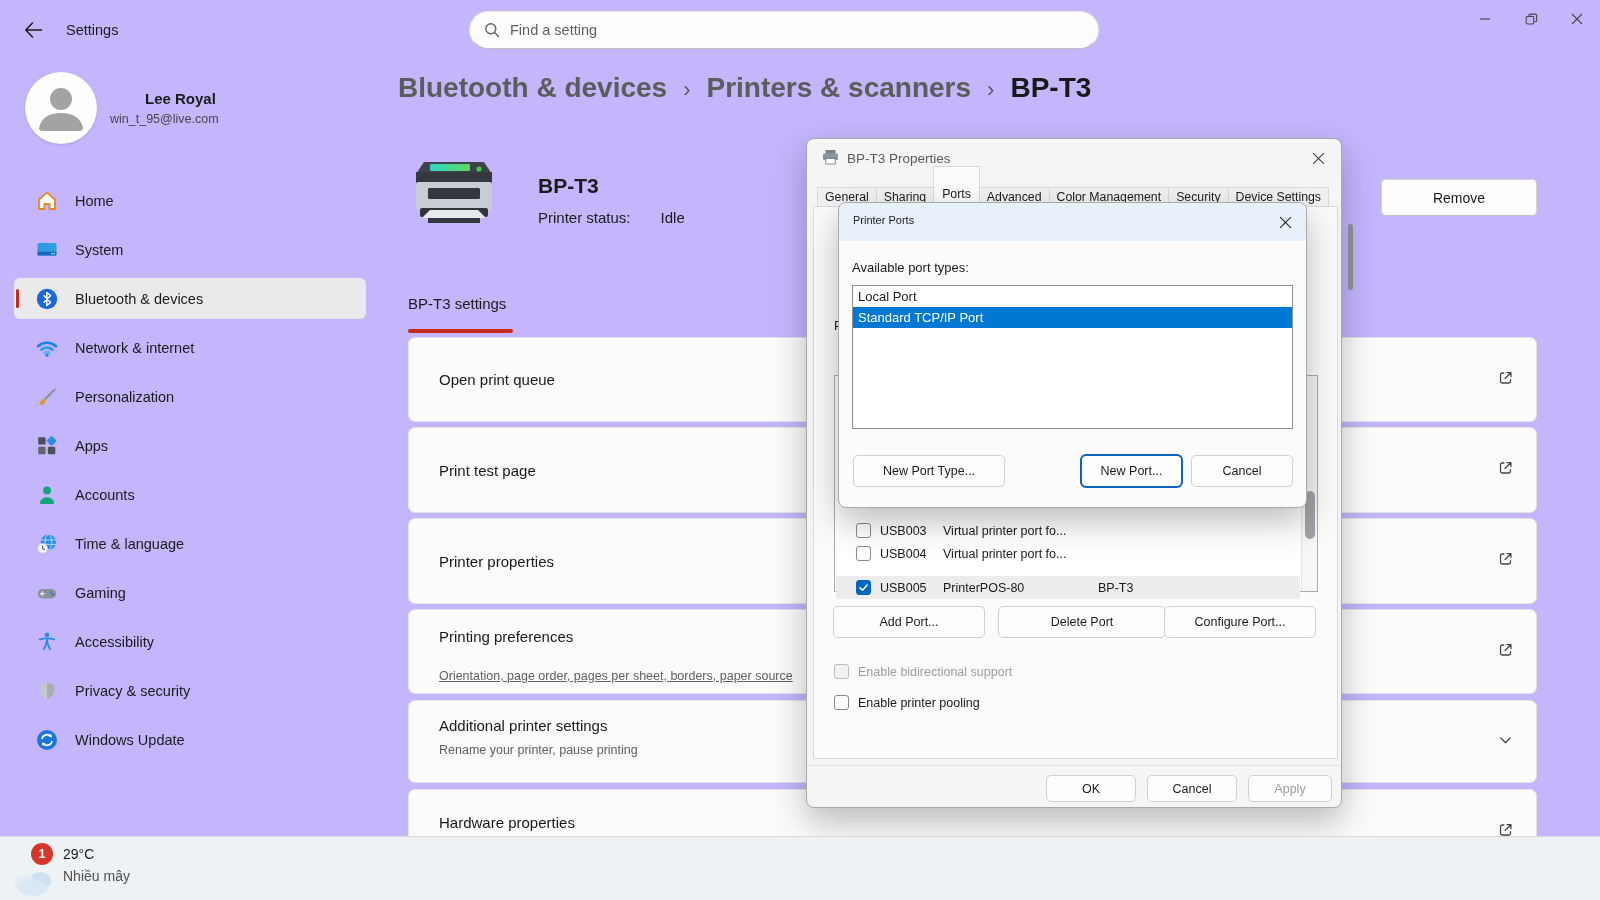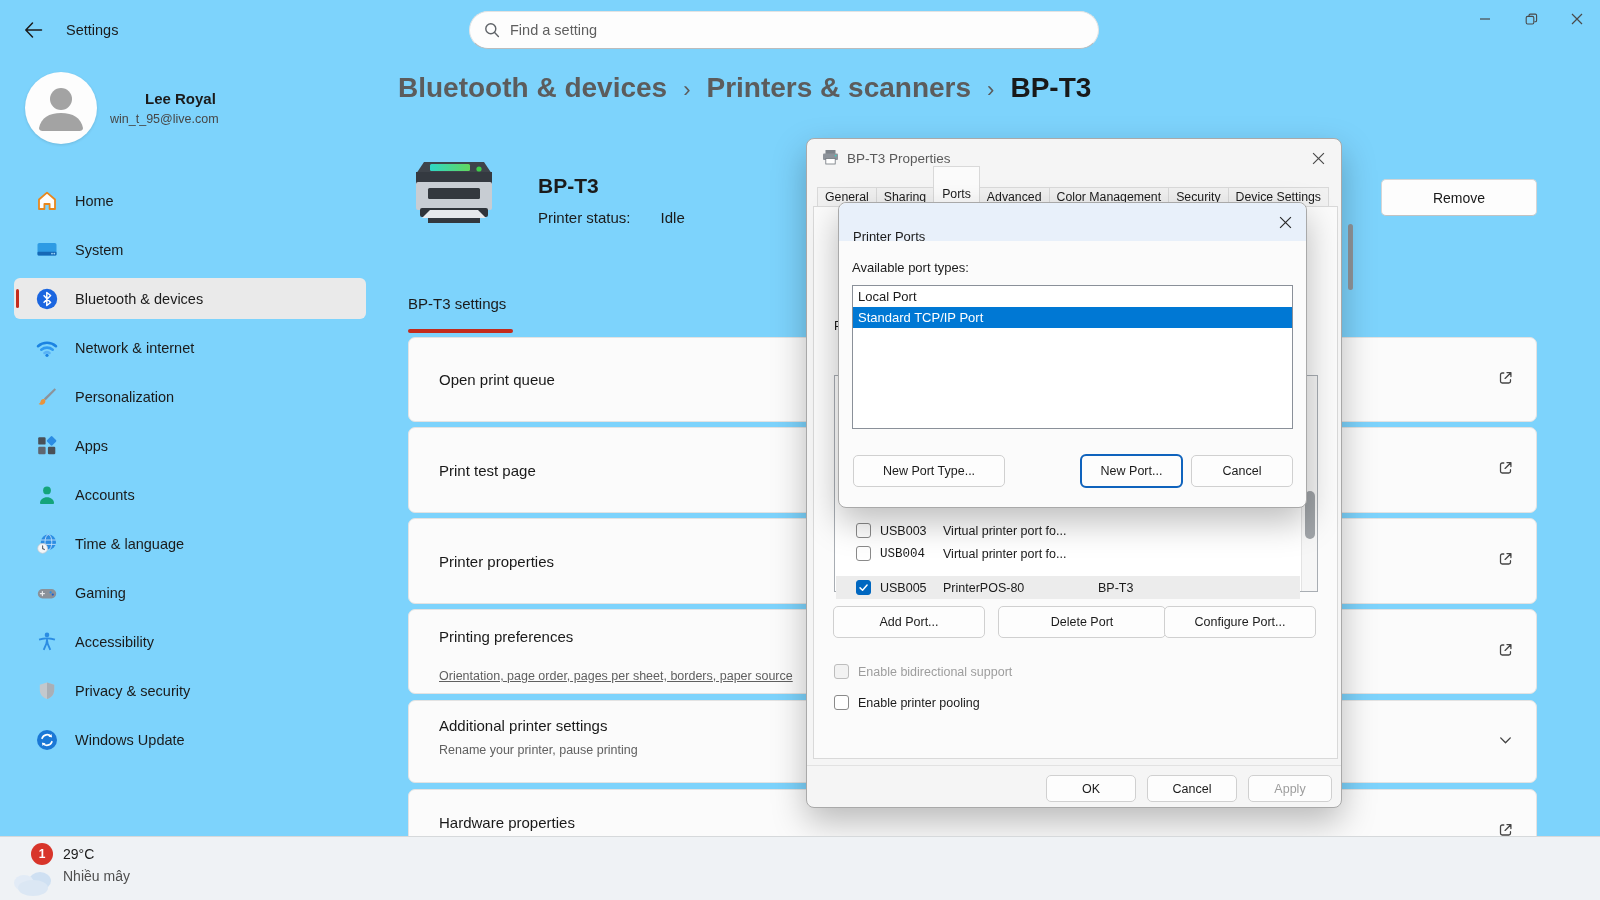--- a/index.html
+++ b/index.html
@@ -1,18 +1,18 @@
 <!DOCTYPE html>
 <html><head>
 <meta charset="utf-8">
 <style>
   * { margin:0; padding:0; box-sizing:border-box; }
   html,body { width:1600px; height:900px; overflow:hidden; }
   body { font-family:"Liberation Sans", sans-serif; background:#f3f3f3; color:#1b1b1b; }
-  .screen { position:relative; width:1600px; height:900px; background:#7dd3fc; overflow:hidden; }
+  .screen { position:relative; width:1600px; height:900px; background:#c4b5fd; overflow:hidden; }
   .abs { position:absolute; }
 
   
   .back-btn { left:16px; top:14px; width:34px; height:32px; background:none; border:none; border-radius:5px; display:flex; align-items:center; justify-content:center; cursor:pointer; }
   .app-title { left:66px; top:22px; font-size:14.5px; }
   .searchbox { left:469px; top:11px; width:630px; height:38px; background:#fdfdfd; border:1px solid #e3e3e3; border-bottom:1px solid #bcbcbc; border-radius:20px; display:flex; align-items:center; padding:0 14px; }
   .searchbox input { border:none; outline:none; background:transparent; font-size:14.5px; margin-left:10px; width:540px; font-family:inherit; color:#1b1b1b; }
   .searchbox input::placeholder { color:#5f5f5f; }
   .win-controls { right:0; top:0; display:flex; }
   .win-controls .wbtn { width:46px; height:38px; display:flex; align-items:center; justify-content:center; background:none; border:none; cursor:pointer; }
@@ -367,21 +367,21 @@
       <div class="abs" style="left:20px; top:111px; width:478px; font-size:12.5px; line-height:1.38;">Print to the following port(s). Documents will print to the first free checked port.</div>
 
       <div class="listbox" style="left:20px; top:168px; width:484px; height:217px;">
         <div class="lb-row" style="top:143px;">
           <span class="cbx" style="margin-left:20px;"></span>
           <span style="margin-left:9px; width:54px;">USB003</span>
           <span style="margin-left:9px;">Virtual printer port fo...</span>
         </div>
         <div class="lb-row" style="top:166px;">
           <span class="cbx" style="margin-left:20px;"></span>
-          <span style="margin-left:9px; width:54px;font-family:Liberation Mono, monospace;">USB004</span>
+          <span style="margin-left:9px; width:54px;">USB004</span>
           <span style="margin-left:9px;">Virtual printer port fo...</span>
         </div>
         <div class="lb-row sel" style="top:200px;">
           <span class="cbx checked" style="margin-left:20px;">
               <svg width="11" height="11" viewBox="0 0 15 15">
                 <path d="M2.8 8 6.2 11.3 12.4 4.2" stroke="#fff" stroke-width="2" fill="none" stroke-linecap="round" stroke-linejoin="round"></path>
               </svg>
             </span>
           <span style="margin-left:9px; width:54px;">USB005</span>
           <span style="margin-left:9px; width:155px;">PrinterPOS-80</span>
@@ -407,21 +407,21 @@
     </div>
 
     <div class="abs" style="left:0; top:626px; width:534px; height:1px; background:#e2e2e2;"></div>
     <button class="w32btn" style="left:239px; top:636px; width:90px; height:27px;">OK</button>
     <button class="w32btn" style="left:340px; top:636px; width:90px; height:27px;">Cancel</button>
     <button class="w32btn disabled" style="left:441px; top:636px; width:84px; height:27px;">Apply</button>
   </div>
 
   <div class="abs dlg" style="left:838px; top:202px; width:469px; height:306px; background:#fbfbfb; z-index:20;">
     <div class="abs ports-title" style="left:0; top:0; width:467px;"></div>
-    <span class="abs" style="left:14px; top:11px; font-size:13px;margin-top:15px;">Printer Ports</span>
+    <span class="abs" style="left:14px; top:11px; font-size:11px;">Printer Ports</span>
     <button class="dlg-close" style="right:6px; top:6px;">
         <svg width="13" height="13" viewBox="0 0 12 12">
           <path d="M1 1l10 10M11 1 1 11" stroke="#2b2b2b" stroke-width="1.1"></path>
         </svg>
       </button>
 
     <span class="abs" style="left:13px; top:57px; font-size:13px;">Available port types:</span>
 
     <div class="listbox" style="left:13px; top:82px; width:441px; height:144px; border-color:#8a9099;">
       <div class="lb-item">Local Port</div>

